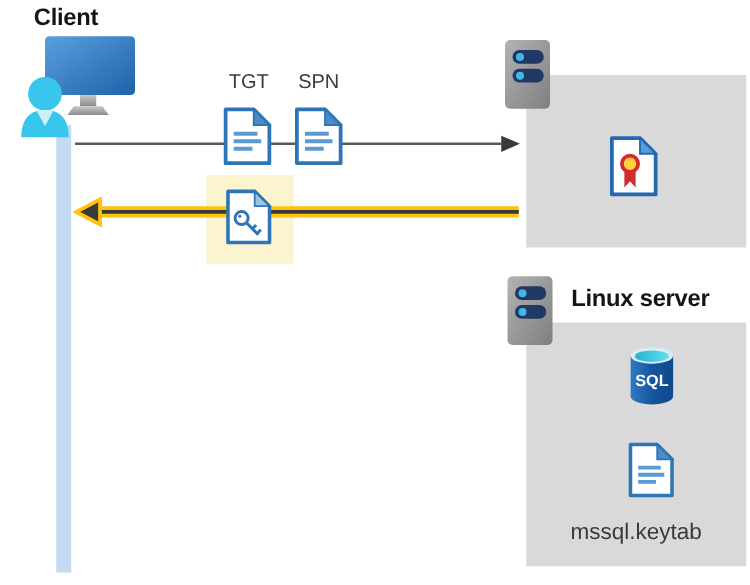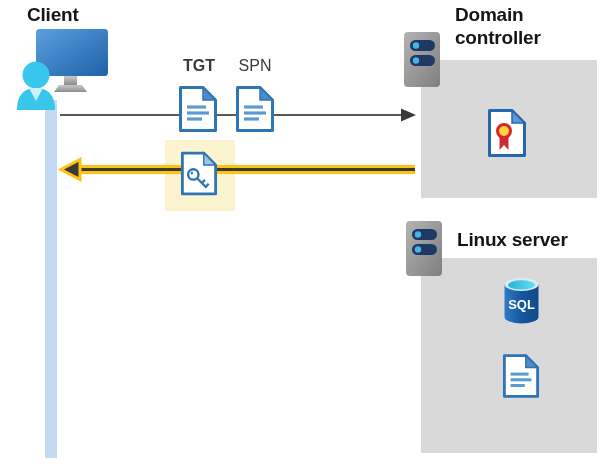--- a/index.html
+++ b/index.html
@@ -62,21 +62,21 @@
       <line x1="60" y1="115" x2="401" y2="115" stroke="#595959" stroke-width="2"></line>
       <polygon points="401,108.5 401,121.5 416,115" fill="#3a3a3a"></polygon>
     </g>
     <g>
       <rect x="78" y="165" width="337" height="9" fill="#ffc20e"></rect>
       <rect x="80" y="168" width="335" height="3" fill="#3a3a3a"></rect>
       <polygon points="80,159.5 80,179.5 61,169.5" fill="#3a3a3a" stroke="#ffc20e" stroke-width="3"></polygon>
     </g>
   </svg>
 
-  <div class="abs z2 small-label" style="left:178px;top:57px;width:42px;font-weight:bold;">TGT</div>
+  <div class="abs z2 small-label" style="left:178px;top:57px;width:42px;">TGT</div>
   <div class="abs z2 small-label" style="left:233px;top:57px;width:44px;text-align:center;">SPN</div>
 
   <svg class="abs z2" style="left:178px;top:85px;" width="40" height="48" viewBox="0 0 40 48">
     <path d="M2.5 2.5 H25 L37.5 15 V45.5 H2.5 Z" fill="#fff" stroke="#2e75b6" stroke-width="3" stroke-linejoin="round"></path>
     <path d="M25 2.5 L37.5 15 H25 Z" fill="#4d8bc8" stroke="#2e75b6" stroke-width="1.5"></path>
     <line x1="9" y1="22" x2="28" y2="22" stroke="#5b9bd5" stroke-width="3.2"></line>
     <line x1="9" y1="28" x2="31" y2="28" stroke="#5b9bd5" stroke-width="3.2"></line>
     <line x1="9" y1="34" x2="24" y2="34" stroke="#5b9bd5" stroke-width="3.2"></line>
   </svg>
 
@@ -93,21 +93,20 @@
     <path d="M25 2.5 L37.5 15 H25 Z" fill="#9dc3e6" stroke="#2e75b6" stroke-width="1.5"></path>
     <g stroke="#2e75b6" stroke-width="2.5" fill="none">
       <circle cx="14" cy="25" r="5.5"></circle>
       <circle cx="12.5" cy="23.5" r="1.3" fill="#2e75b6" stroke="none"></circle>
       <path d="M18.5 29.5 L28 39"></path>
       <path d="M23 34 L26.2 30.8"></path>
       <path d="M27 38 L30.2 34.8"></path>
     </g>
   </svg>
 
-  <div class="abs z2 title" style="left:455px;top:3px;width:122px;">Domain controller</div>
 
   <div class="abs z0 gray-box" style="left:421px;top:60px;width:176px;height:138px;"></div>
 
   <svg class="abs z2" style="left:403px;top:31px;" width="38" height="57" viewBox="0 0 38 57">
     <rect x="1" y="1" width="36" height="55" rx="4" fill="url(#gradServer)"></rect>
     <rect x="7" y="9" width="25" height="11" rx="5.5" fill="#1f3864"></rect>
     <circle cx="13" cy="14.5" r="3.2" fill="#45b5e8"></circle>
     <rect x="7" y="24" width="25" height="11" rx="5.5" fill="#1f3864"></rect>
     <circle cx="13" cy="29.5" r="3.2" fill="#45b5e8"></circle>
   </svg>
@@ -139,14 +138,15 @@
   </svg>
 
   <svg class="abs z2" style="left:502px;top:352px;" width="38" height="48" viewBox="0 0 40 48">
     <path d="M2.5 2.5 H25 L37.5 15 V45.5 H2.5 Z" fill="#fff" stroke="#2e75b6" stroke-width="3" stroke-linejoin="round"></path>
     <path d="M25 2.5 L37.5 15 H25 Z" fill="#4d8bc8" stroke="#2e75b6" stroke-width="1.5"></path>
     <line x1="9" y1="22" x2="28" y2="22" stroke="#5b9bd5" stroke-width="3.2"></line>
     <line x1="9" y1="28" x2="31" y2="28" stroke="#5b9bd5" stroke-width="3.2"></line>
     <line x1="9" y1="34" x2="24" y2="34" stroke="#5b9bd5" stroke-width="3.2"></line>
   </svg>
 
+  <div class="abs z2" style="left:421px;top:415px;width:176px;text-align:center;font-size:18px;color:#3a3a3a;">mssql.keytab</div>
 
 </div>
 
 </body></html>

